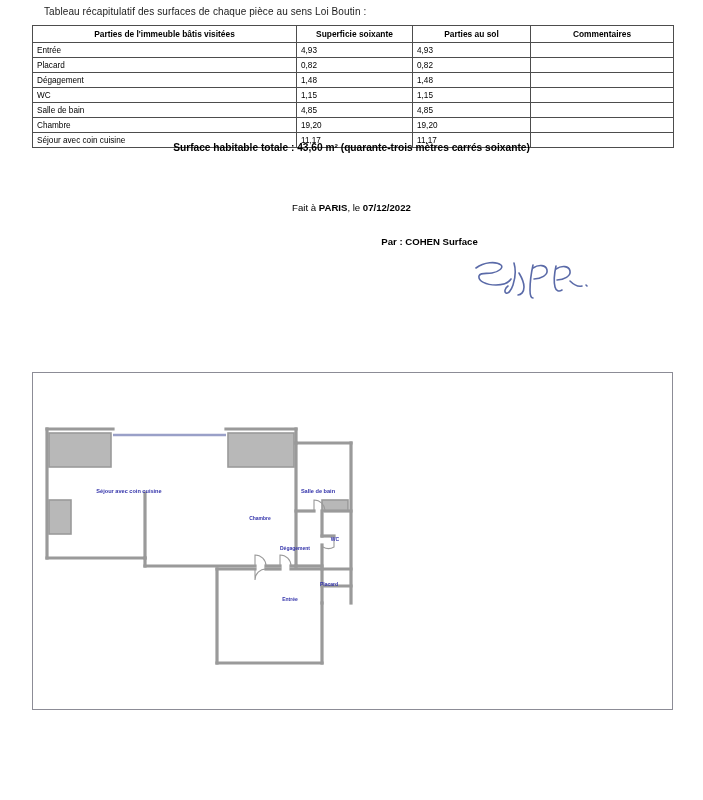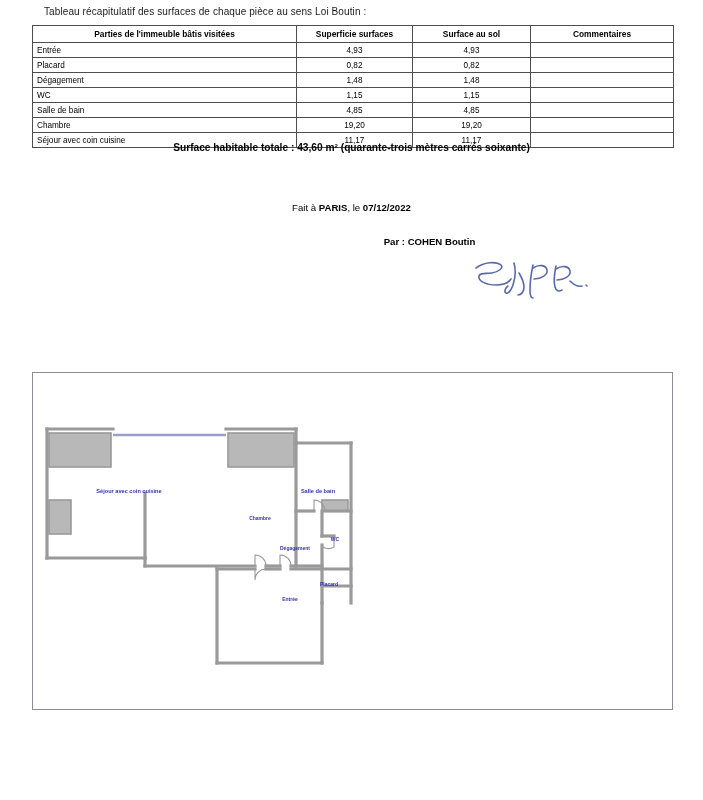--- a/index.html
+++ b/index.html
@@ -49,21 +49,21 @@
     font-weight: bold;
     text-align: center;
     font-size: 8.4px;
     height: 16px;
   }
   .col-room  { width: 264px; }
   .col-hab   { width: 116px; }
   .col-sol   { width: 118px; }
   .col-comm  { width: 143px; }
   .cell-room { text-align: left; }
-  .cell-num  { text-align: center; }
+  .cell-num  { text-align: left; }
   .cell-comm { text-align: left; }
 
   
   .totals {
     position: absolute;
     left: 0;
     top: 140px;
     width: 703px;
     text-align: center;
     font-size: 10.2px;
@@ -142,22 +142,22 @@
 <table class="surfaces-table">
   <colgroup>
     <col class="col-room">
       <col class="col-hab">
       <col class="col-sol">
       <col class="col-comm">
   </colgroup>
   <thead>
     <tr>
       <th>Parties de l'immeuble bâtis visitées</th>
-      <th>Superficie surfaces</th>
-      <th>Surface au sol</th>
+      <th>Superficie soixante</th>
+      <th>Parties au sol</th>
       <th>Commentaires</th>
     </tr>
   </thead>
   <tbody id="surfaces-body">
       <tr>
         <td class="cell-room">Entrée</td>
         <td class="cell-num">4,93</td>
         <td class="cell-num">4,93</td>
         <td class="cell-comm"></td>
       </tr>
@@ -201,21 +201,21 @@
 </table>
 
 <div class="totals">
   <div>Surface habitable totale : 43,60 m² (quarante-trois mètres carrés soixante)</div>
 </div>
 
 <div class="sig-place">
   <span>Fait à </span><span class="b">PARIS</span><span>, le </span><span class="b">07/12/2022</span>
 </div>
 
-<div class="sig-by">Par : COHEN Boutin</div>
+<div class="sig-by">Par : COHEN Surface</div>
 
 <div class="signature-mark">
   <svg width="130" height="56" viewBox="0 0 130 56" xmlns="http://www.w3.org/2000/svg">
     <g id="sig-ink" fill="none" stroke-width="1.6" stroke-linecap="round" stroke-linejoin="round">
       <path d="M6,16 C14,10 26,9 31,13 C34,16 28,20 22,21 C16,22 10,20 9,24 C8,29 16,33 26,33 C34,33 39,30 41,27" stroke="#5a6aa8"></path>
       <path d="M44,11 C46,18 45,27 43,33 C41,39 38,42 36,41 C34,40 35,36 38,34" stroke="#5a6aa8"></path>
       <path d="M49,21 C52,26 54,31 54,35 C54,40 51,43 48,43" stroke="#5a6aa8"></path>
       <path d="M63,13 C61,22 60,31 60,38 C60,43 61,46 63,46" stroke="#5a6aa8"></path>
       <path d="M63,16 C69,12 76,13 77,18 C78,23 71,27 64,27" stroke="#5a6aa8"></path>
       <path d="M86,14 C84,23 84,31 85,35 C86,39 89,40 92,38" stroke="#5a6aa8"></path>

